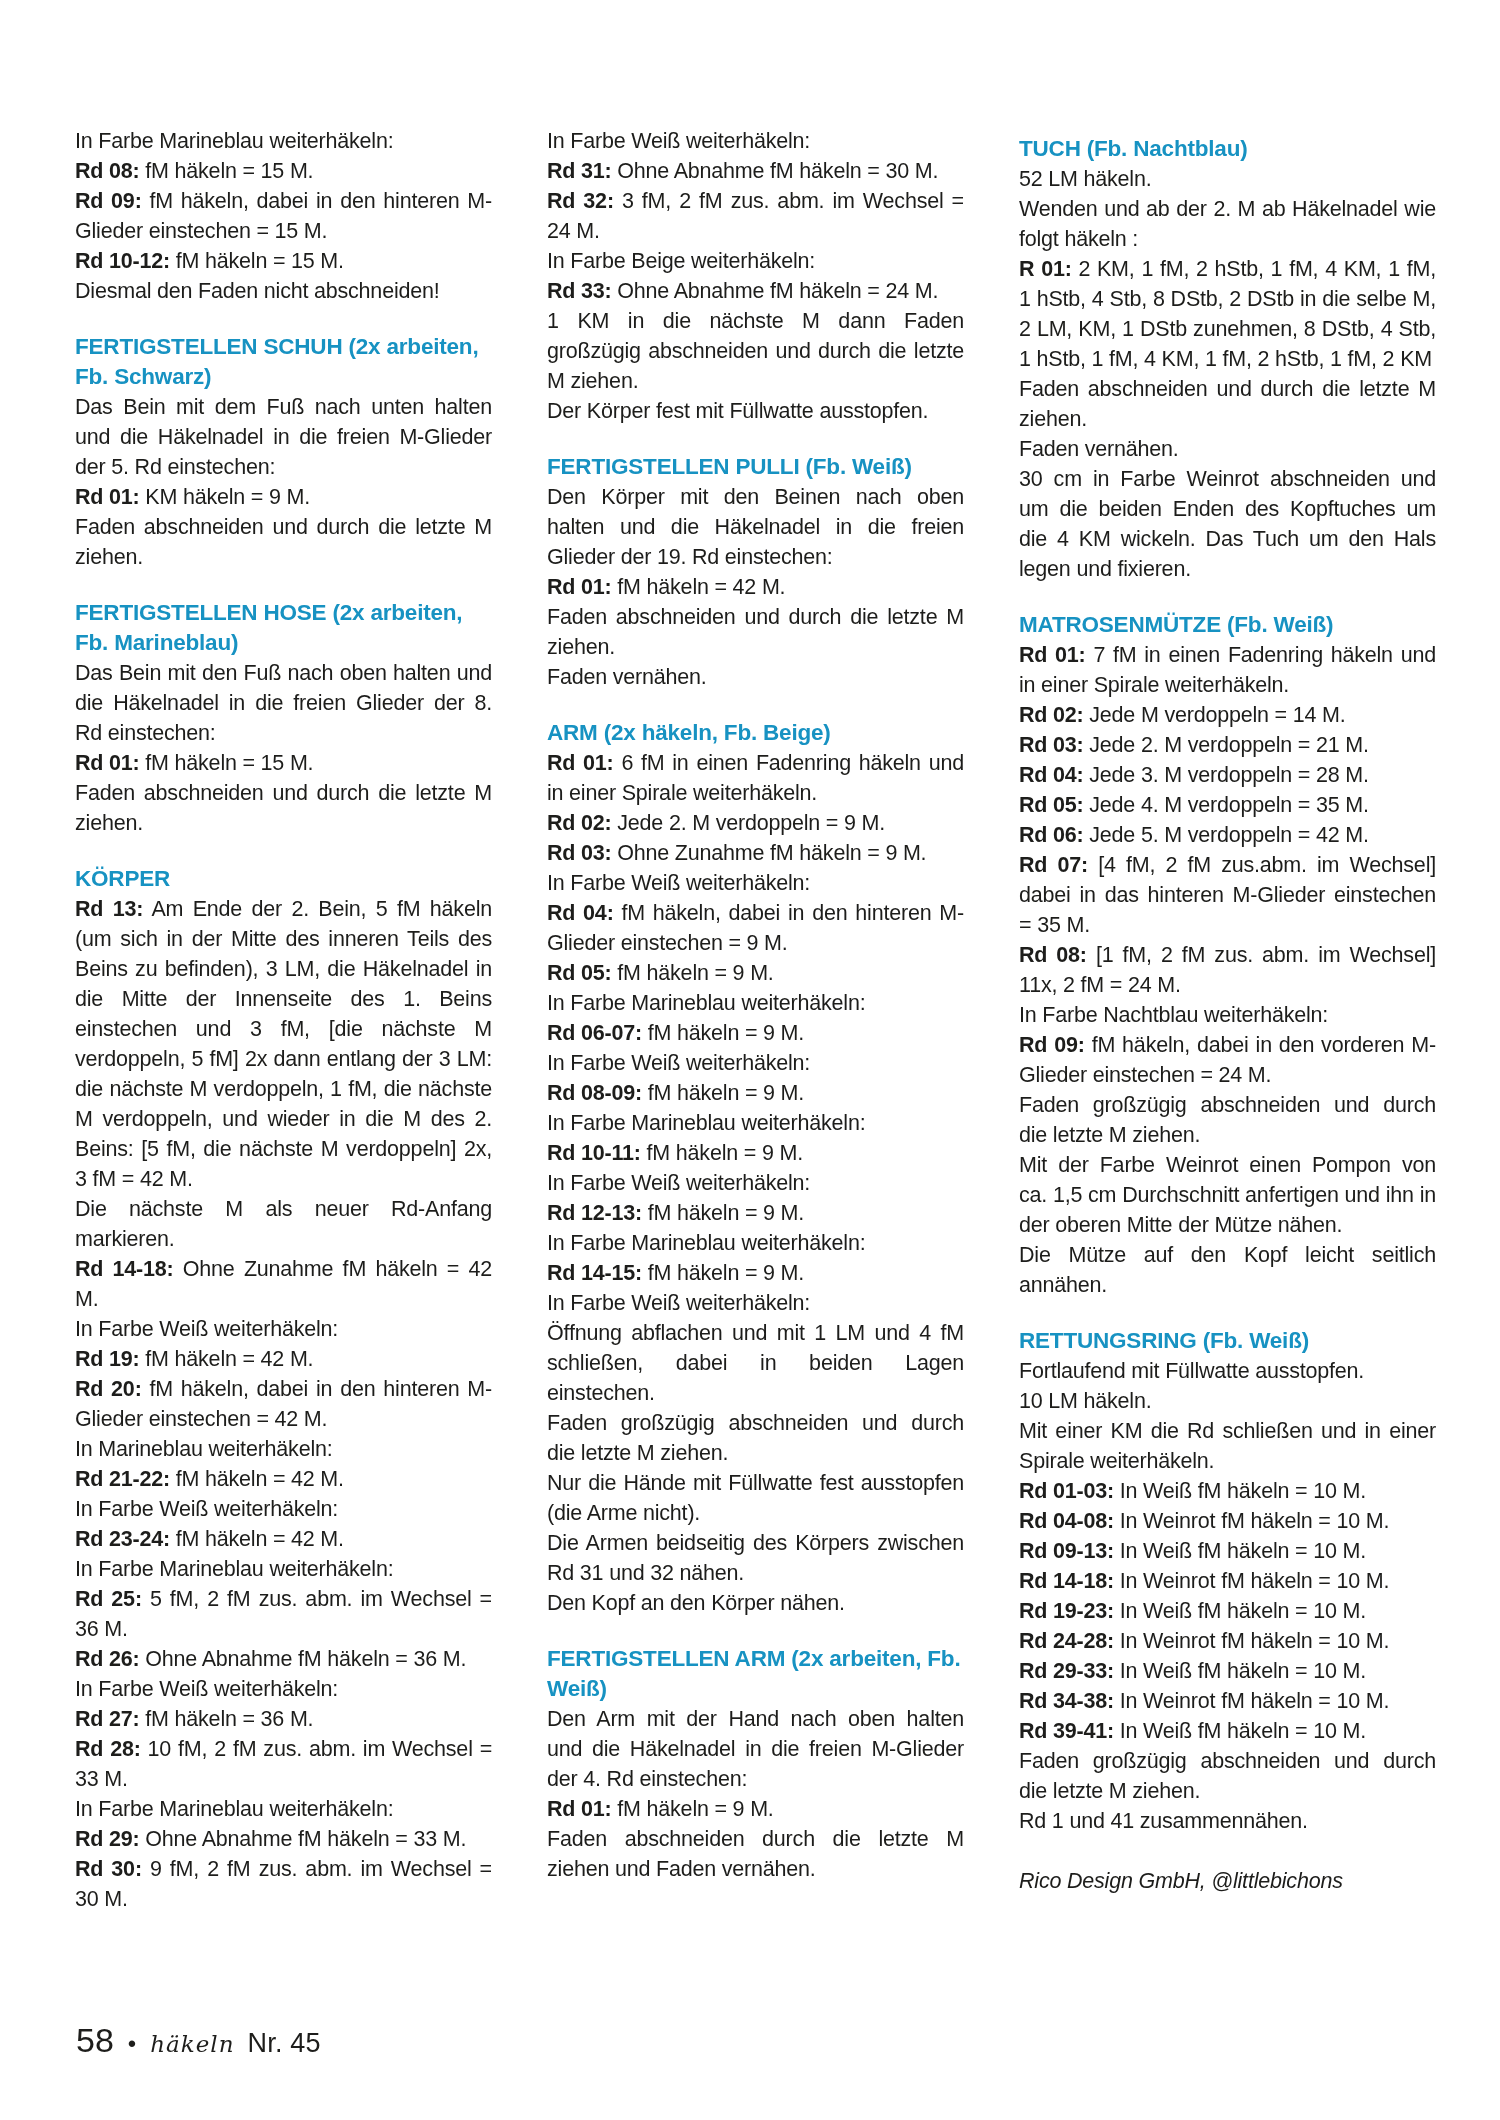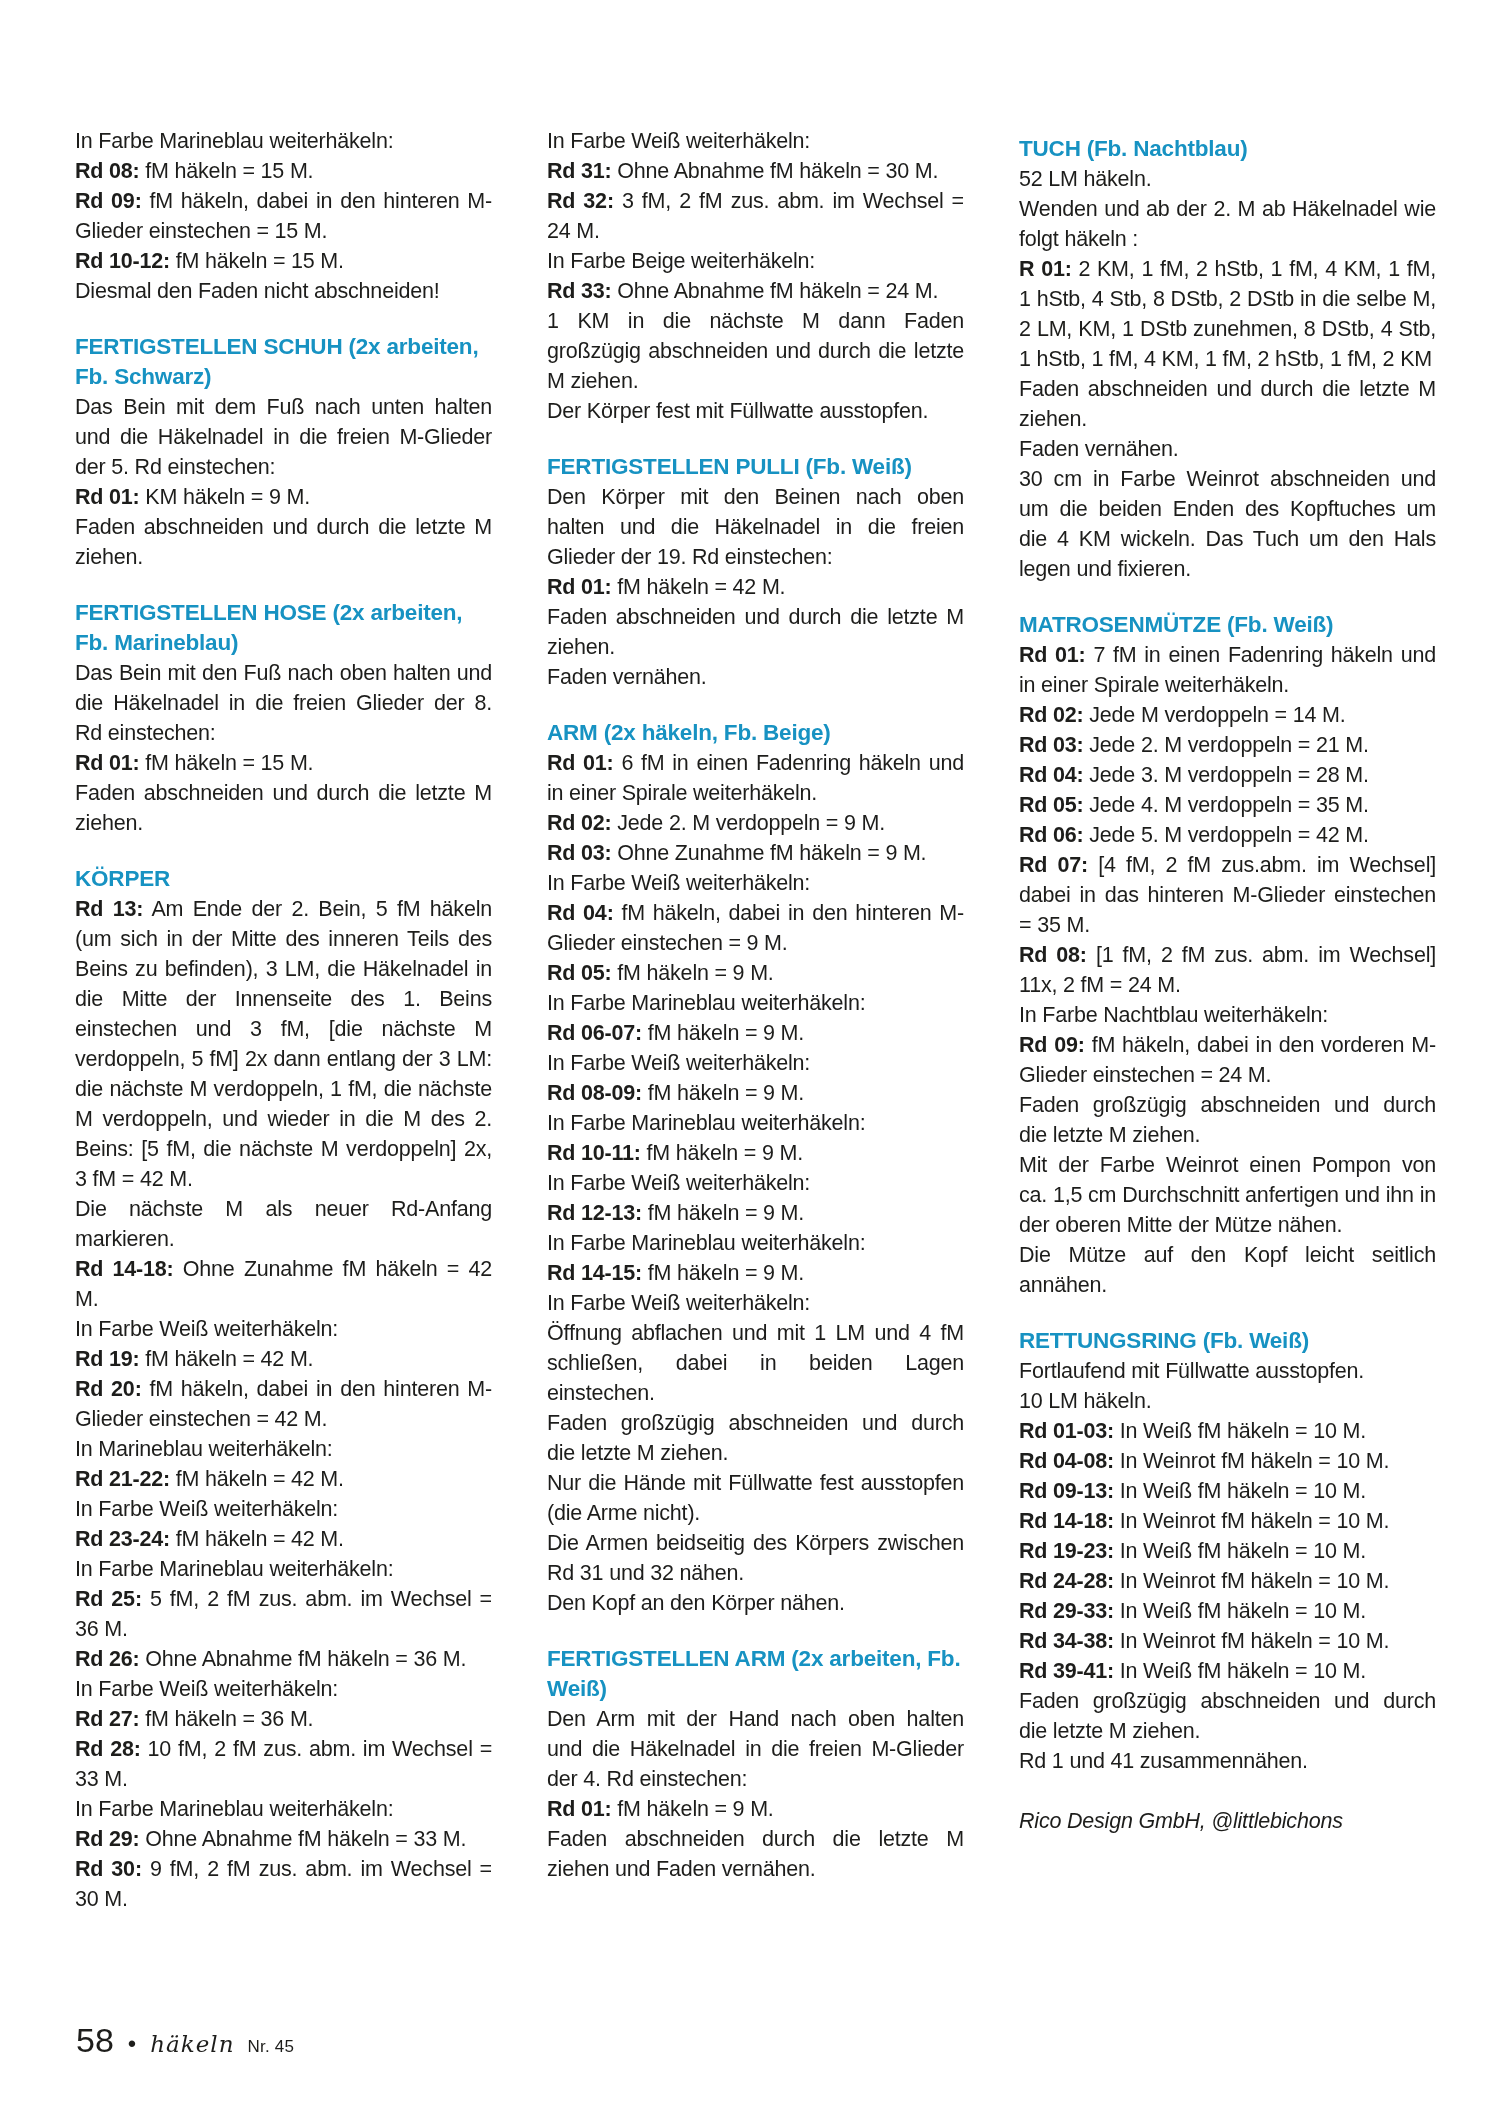--- a/index.html
+++ b/index.html
@@ -51,21 +51,21 @@
     position: absolute;
     left: 76px;
     top: 2021px;
     display: flex;
     align-items: baseline;
     color: #1d1d1b;
   }
   .footer .pagenum { font-size: 34px; letter-spacing: 0; }
   .footer .dot     { font-size: 24px; margin: 0 14px; }
   .footer .mag     { font-size: 23px; font-family: "DejaVu Serif", serif; font-style: italic; letter-spacing: 1px; }
-  .footer .issue   { font-size: 17px; margin-left: 13px; letter-spacing: 0.2px; }
+  .footer .issue   { font-size: 27px; margin-left: 13px; letter-spacing: 0.2px; }
 </style>
 </head>
 <body>
 
 <div class="page">
   <main class="columns">
       <div class="col">
         <p>In Farbe Marineblau weiterhäkeln:</p>
         <p><strong>Rd 08:</strong> <span>fM häkeln = 15 M.</span></p>
         <p><strong>Rd 09:</strong> <span>fM häkeln, dabei in den hinteren M-Glieder einstechen = 15 M.</span></p>
@@ -159,20 +159,21 @@
         <p><strong>Rd 07:</strong> <span>[4 fM, 2 fM zus.abm. im Wechsel] dabei in das hinteren M-Glieder einstechen = 35 M.</span></p>
         <p><strong>Rd 08:</strong> <span>[1 fM, 2 fM zus. abm. im Wechsel] 11x, 2 fM = 24 M.</span></p>
         <p>In Farbe Nachtblau weiterhäkeln:</p>
         <p><strong>Rd 09:</strong> <span>fM häkeln, dabei in den vorderen M-Glieder einstechen = 24 M.</span></p>
         <p>Faden großzügig abschneiden und durch die letzte M ziehen.</p>
         <p>Mit der Farbe Weinrot einen Pompon von ca. 1,5 cm Durchschnitt anfertigen und ihn in der oberen Mitte der Mütze nähen.</p>
         <p>Die Mütze auf den Kopf leicht seitlich annähen.</p>
         <h3>RETTUNGSRING (Fb. Weiß)</h3>
         <p>Fortlaufend mit Füllwatte ausstopfen.</p>
         <p>10 LM häkeln.</p>
+        <p>Mit einer KM die Rd schließen und in einer Spirale weiterhäkeln.</p>
         <p><strong>Rd 01-03:</strong> <span>In Weiß fM häkeln = 10 M.</span></p>
         <p><strong>Rd 04-08:</strong> <span>In Weinrot fM häkeln = 10 M.</span></p>
         <p><strong>Rd 09-13:</strong> <span>In Weiß fM häkeln = 10 M.</span></p>
         <p><strong>Rd 14-18:</strong> <span>In Weinrot fM häkeln = 10 M.</span></p>
         <p><strong>Rd 19-23:</strong> <span>In Weiß fM häkeln = 10 M.</span></p>
         <p><strong>Rd 24-28:</strong> <span>In Weinrot fM häkeln = 10 M.</span></p>
         <p><strong>Rd 29-33:</strong> <span>In Weiß fM häkeln = 10 M.</span></p>
         <p><strong>Rd 34-38:</strong> <span>In Weinrot fM häkeln = 10 M.</span></p>
         <p><strong>Rd 39-41:</strong> <span>In Weiß fM häkeln = 10 M.</span></p>
         <p>Faden großzügig abschneiden und durch die letzte M ziehen.</p>

